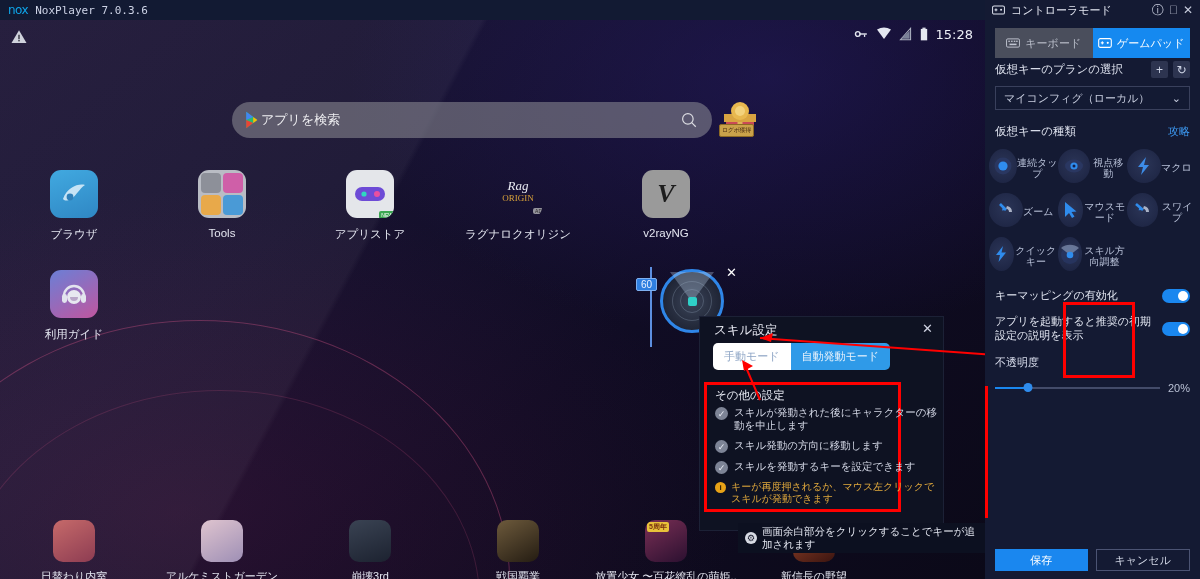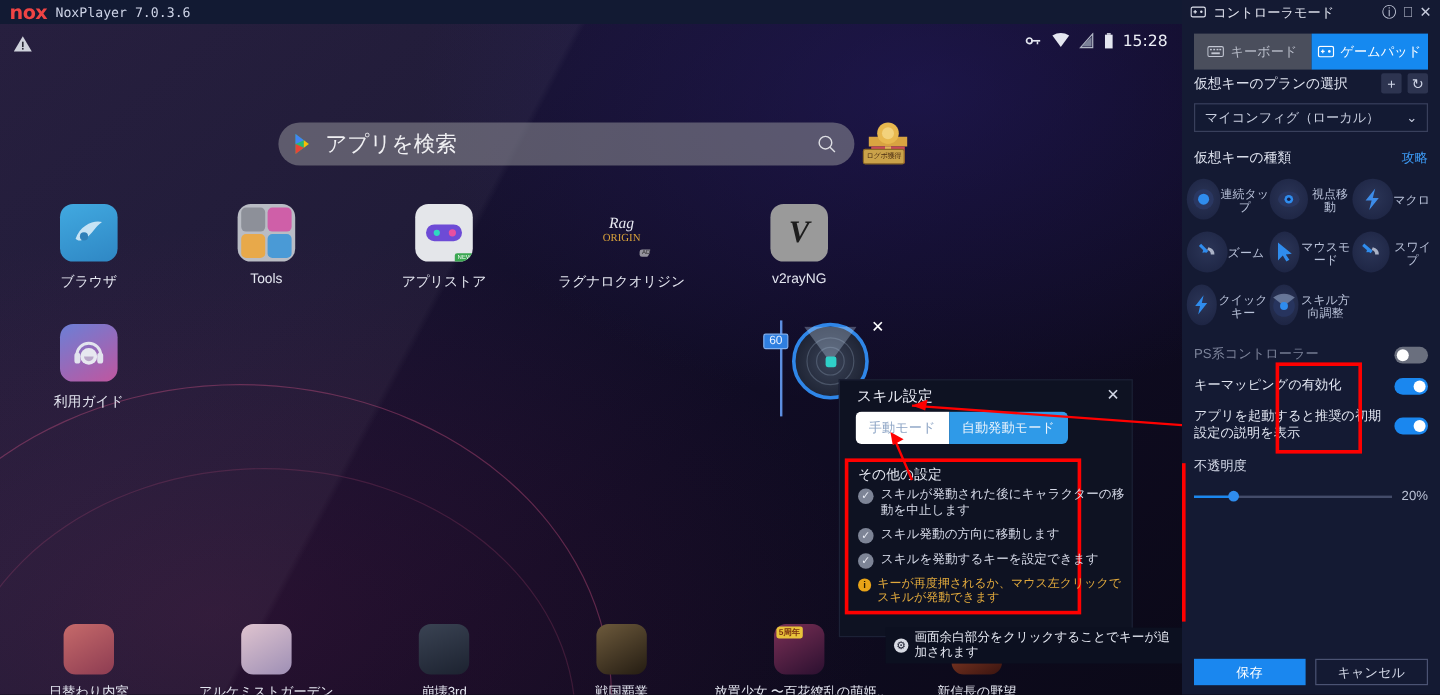--- a/index.html
+++ b/index.html
@@ -12,21 +12,21 @@
   #root { position: relative; width: 1200px; height: 579px; }
 
   
   .titlebar {
     position: absolute; left: 0; top: 0; width: 985px; height: 20px;
     background: #121a33;
     display: flex; align-items: center; gap: 7px;
     padding-left: 8px;
   }
   .nox-logo {
-    font-size: 16px; font-weight: bold; color: #ef4444;
+    font-size: 12px; font-weight: normal; color: #0ea5e9;
     letter-spacing: -0.5px; font-family: "DejaVu Sans", sans-serif;
   }
   .app-title { font-size: 11px; color: #cdd3e6; font-family: "DejaVu Sans Mono", monospace; }
 
   
   .android {
     position: absolute; left: 0; top: 20px; width: 985px; height: 559px;
     background:
       radial-gradient(900px 520px at 18% 88%, rgba(120,30,80,0.22), transparent 62%),
       radial-gradient(700px 440px at 78% 10%, rgba(40,30,110,0.45), transparent 60%),
@@ -60,21 +60,21 @@
     color: #e8eaf2;
   }
   .status-clock { font-size: 13px; color: #eceef6; font-family: "DejaVu Sans", sans-serif; }
 
   
   .searchbar {
     position: absolute; left: 232px; top: 82px; width: 480px; height: 36px;
     background: rgba(150,150,155,0.52); border-radius: 18px;
     display: flex; align-items: center; padding: 0 14px 0 12px;
   }
-  .search-ph { flex: 1; font-size: 18px; color: #f0f0f3; margin-left: 10px; }
+  .search-ph { flex: 1; font-size: 13px; color: #f0f0f3; }
   .gift {
     position: absolute; left: 718px; top: 76px; width: 44px; height: 46px;
   }
   .gift-badge {
     position: absolute; left: 719px; top: 104px;
     background: #caa24a; color: #4a2c12; font-size: 6px;
     padding: 1px 2px; border-radius: 2px; letter-spacing: -0.3px;
     border: 1px solid #8e6a24;
   }
 
@@ -621,26 +621,20 @@
             <circle cx="12" cy="13" r="9" fill="#27345e"></circle>
             <path d="M12 13 L3 6 A14 14 0 0 1 21 6 Z" fill="#7d8dae" opacity="0.75"></path>
             <circle cx="12" cy="13" r="3.3" fill="#2f8ced"></circle>
           </svg>
         </div>
         <div class="klb">スキル方向調整</div>
       </div>
     </div>
 
     <div class="opt-row">
-      <span class="ot dim">PS系コントローラー</span>
-      <span class="sw off">
-          <i></i>
-        </span>
-    </div>
-    <div class="opt-row">
       <span class="ot" style="color:#e3e7f2">キーマッピングの有効化</span>
       <span class="sw on">
           <i></i>
         </span>
     </div>
     <div class="opt-row">
       <span class="ot" style="color:#e3e7f2">アプリを起動すると推奨の初期設定の説明を表示</span>
       <span class="sw on">
           <i></i>
         </span>

